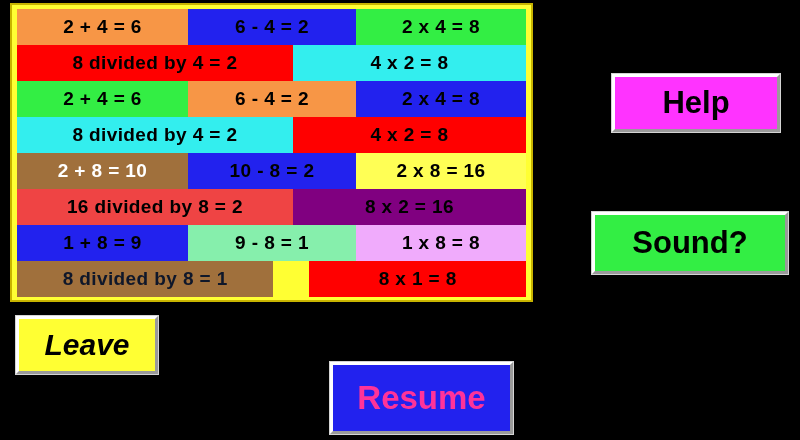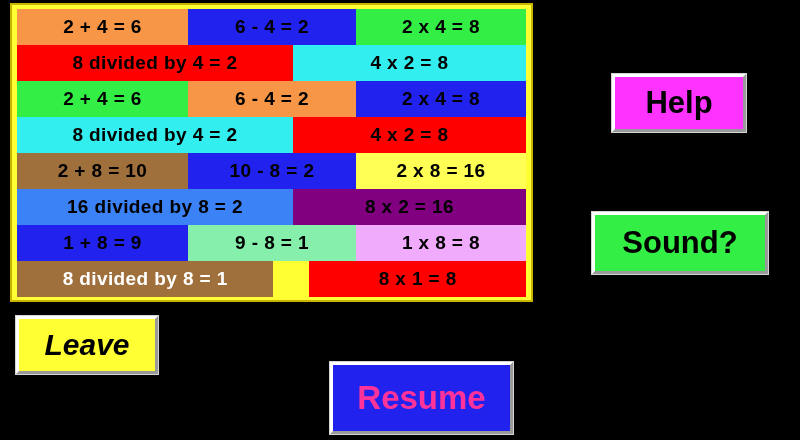--- a/index.html
+++ b/index.html
@@ -67,30 +67,30 @@
     border-right: 3px solid #9a9a9a;
     border-bottom: 3px solid #9a9a9a;
     outline: 1px solid #d4d4d4;
     font-weight: bold;
     white-space: nowrap;
     cursor: pointer;
   }
   #help-button {
     left: 612px;
     top: 74px;
-    width: 134px;
+    width: 168px;
     height: 58px;
     background: #ff33ff;
     color: #000000;
     font-size: 31px;
   }
   #sound-button {
     left: 592px;
     top: 212px;
-    width: 176px;
+    width: 196px;
     height: 62px;
     background: #33ee44;
     color: #000000;
     font-size: 31px;
   }
   #leave-button {
     left: 16px;
     top: 316px;
     width: 142px;
     height: 58px;
@@ -126,35 +126,35 @@
     <div class="fact-row row-3">
       <div class="fact-cell" style="background: rgb(51, 238, 68); color: rgb(0, 0, 0);">2 + 4 = 6</div>
       <div class="fact-cell" style="background: rgb(247, 150, 70); color: rgb(0, 0, 0);">6 - 4 = 2</div>
       <div class="fact-cell" style="background: rgb(34, 34, 238); color: rgb(0, 0, 0);">2 x 4 = 8</div>
     </div>
     <div class="fact-row row-2">
       <div class="fact-cell" style="background: rgb(51, 238, 238); color: rgb(0, 0, 0);">8 divided by 4 = 2</div>
       <div class="fact-cell" style="background: rgb(255, 0, 0); color: rgb(0, 0, 0);">4 x 2 = 8</div>
     </div>
     <div class="fact-row row-3">
-      <div class="fact-cell" style="background: rgb(160, 112, 60); color: #000000; text-align: right;">2 + 8 = 10</div>
+      <div class="fact-cell" style="background: rgb(160, 112, 60); color: #ffffff; text-align: right;">2 + 8 = 10</div>
       <div class="fact-cell" style="background: rgb(34, 34, 238); color: rgb(0, 0, 0);">10 - 8 = 2</div>
       <div class="fact-cell" style="background: rgb(255, 255, 85); color: rgb(0, 0, 0);">2 x 8 = 16</div>
     </div>
     <div class="fact-row row-2">
-      <div class="fact-cell" style="background: #3b82f6; color: rgb(0, 0, 0);">16 divided by 8 = 2</div>
+      <div class="fact-cell" style="background: #ef4444; color: rgb(0, 0, 0);">16 divided by 8 = 2</div>
       <div class="fact-cell" style="background: rgb(128, 0, 128); color: rgb(0, 0, 0);">8 x 2 = 16</div>
     </div>
     <div class="fact-row row-3">
       <div class="fact-cell" style="background: rgb(34, 34, 238); color: rgb(0, 0, 0);">1 + 8 = 9</div>
       <div class="fact-cell" style="background: #86efac; color: rgb(0, 0, 0);">9 - 8 = 1</div>
       <div class="fact-cell" style="background: #f0abfc; color: rgb(0, 0, 0); text-align: center;">1 x 8 = 8</div>
     </div>
     <div class="fact-row row-2">
-      <div class="fact-cell" style="background: rgb(160, 112, 60); color: #ffffff;">8 divided by 8 = 1</div>
+      <div class="fact-cell" style="background: rgb(160, 112, 60); color: #0f172a;">8 divided by 8 = 1</div>
       <div class="fact-cell" style="background: rgb(255, 0, 0); color: rgb(0, 0, 0); margin-left: 36px;">8 x 1 = 8</div>
     </div>
   </div>
 
 <div class="btn" id="help-button" style="background: rgb(255, 51, 255); color: rgb(0, 0, 0);">
   <span>Help</span>
 </div>
 
 <div class="btn" id="sound-button" style="background: rgb(51, 238, 68); color: rgb(0, 0, 0);">
   <span>Sound?</span>

